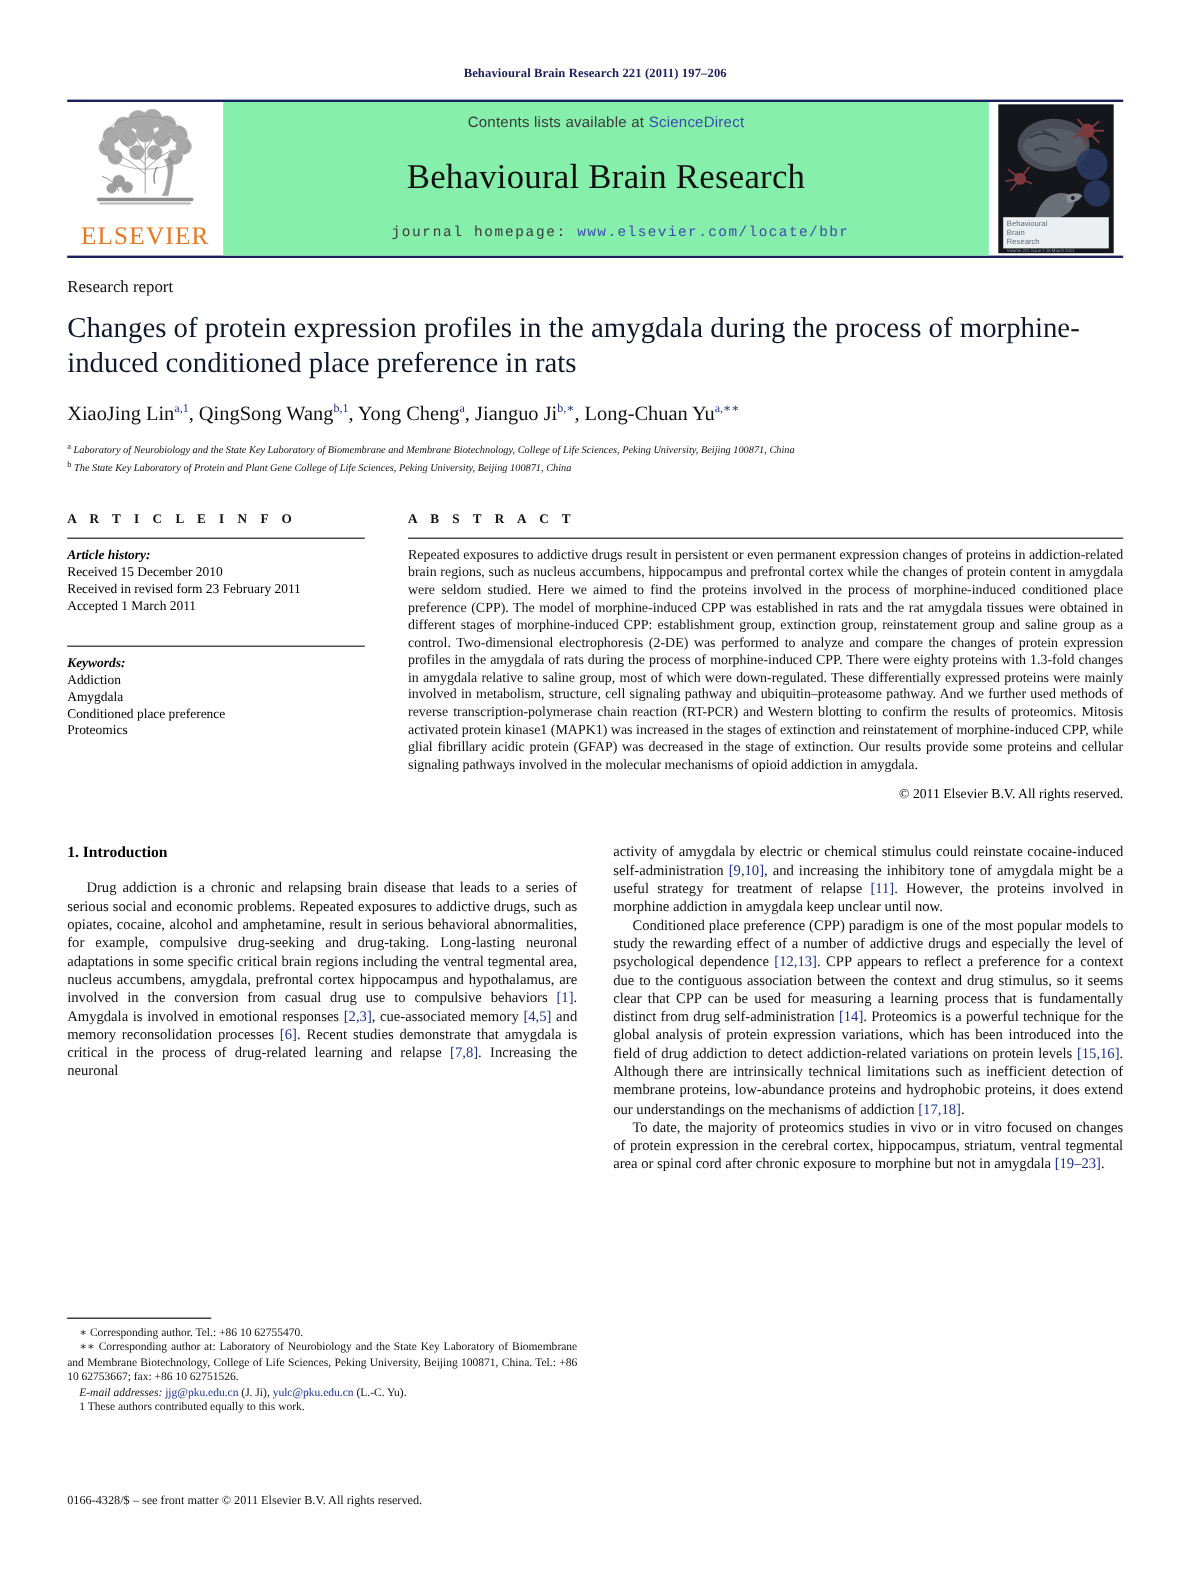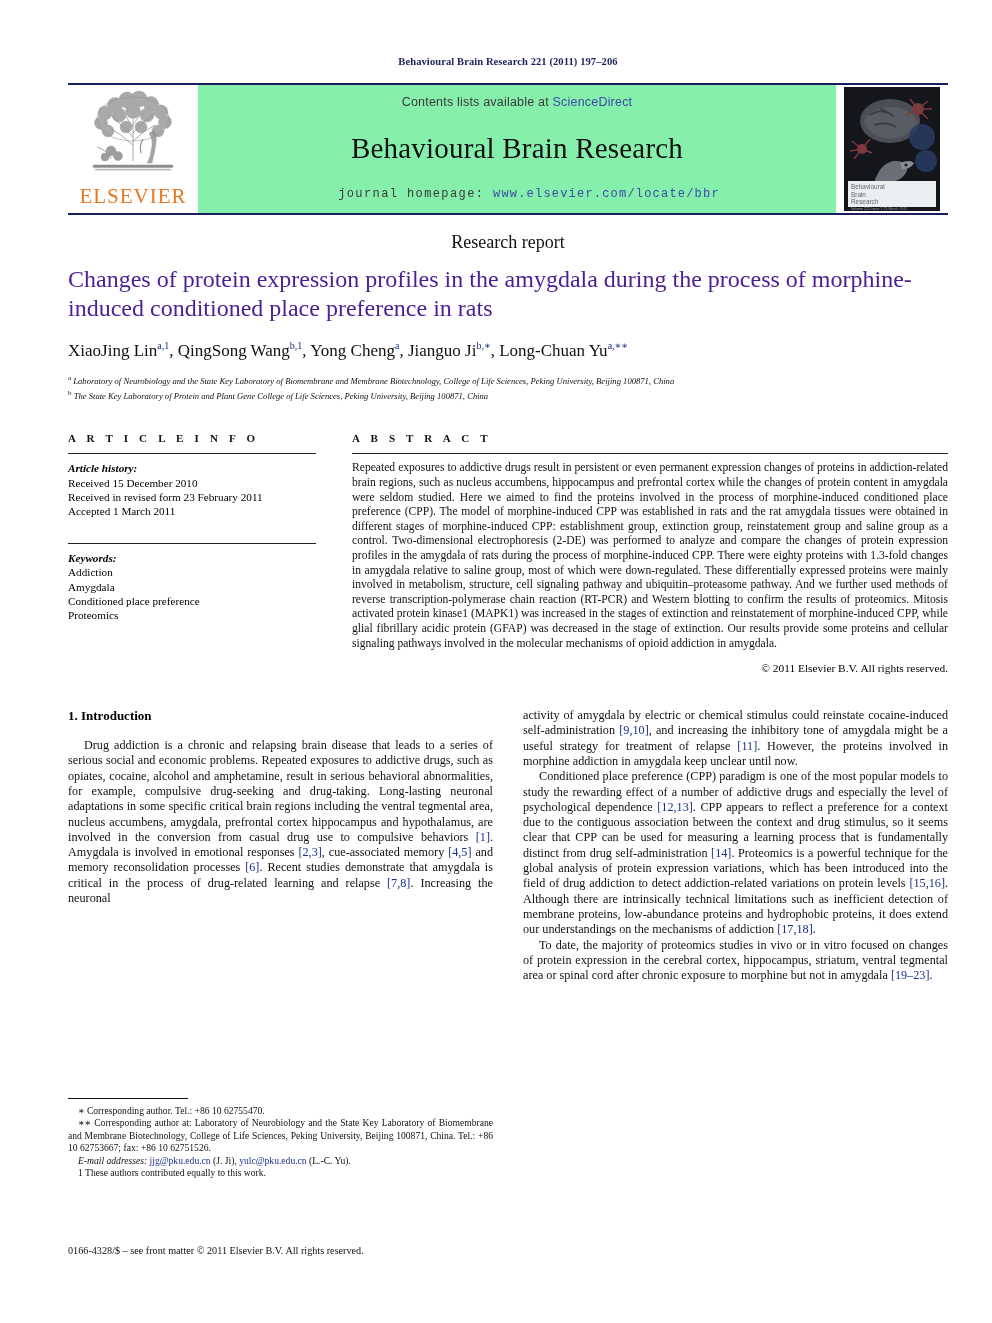--- a/index.html
+++ b/index.html
@@ -10,21 +10,21 @@
   body {
     width: 992px;
     height: 1323px;
     font-family: "Liberation Serif", "DejaVu Serif", serif;
     color: #000000;
     position: relative;
     overflow: hidden;
   }
   .page {
     position: absolute;
-    left: 68px;
+    left: 56px;
     top: 0;
     width: 880px;
     height: 1323px;
   }
 
   
   .running-head {
     text-align: center;
     font-size: 10.5px;
     font-weight: bold;
@@ -120,29 +120,28 @@
     line-height: 7.6px;
     color: #5d6672;
     padding: 2px 3px;
     box-sizing: border-box;
   }
   .cover-strip .vol { font-size: 3.6px; color:#9aa3ad; }
 
   
   .doctype {
     margin-top: 17px;
-    font-size: 18px;
-    color: #111;
-    text-align: center;
+    font-size: 14px;
+    color: #111;
   }
   .title {
     margin-top: 12px;
     font-size: 24px;
     line-height: 29px;
-    color: #4c1d95;
+    color: #0f172a;
     font-weight: normal;
   }
   .authors {
     margin-top: 17px;
     font-size: 17px;
     color: #111;
   }
   .authors sup { font-size: 10px; color:#1b2f8a; vertical-align: super; }
   .affil {
     margin-top: 11px;

